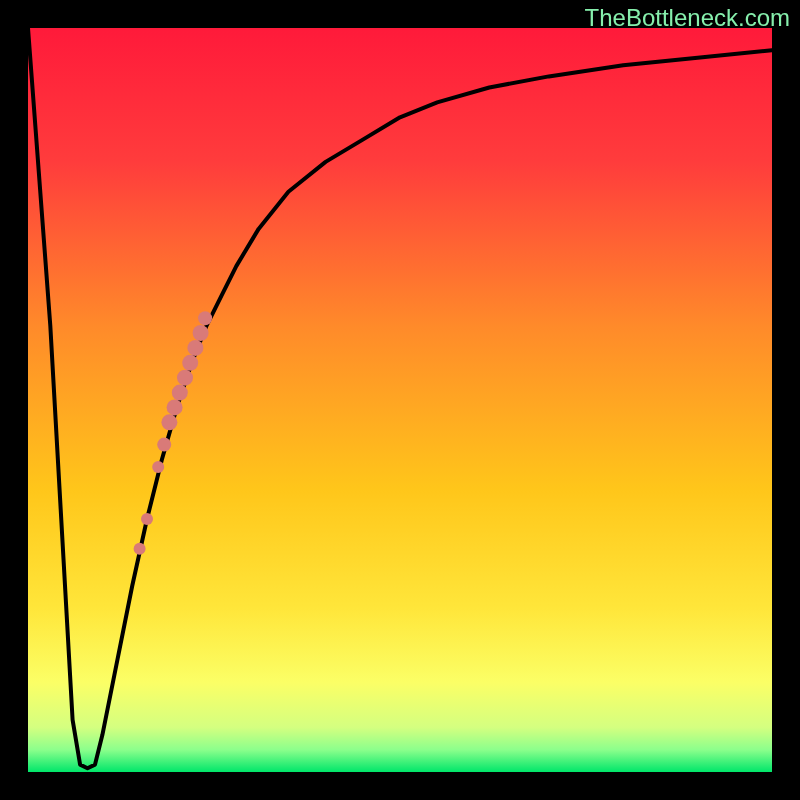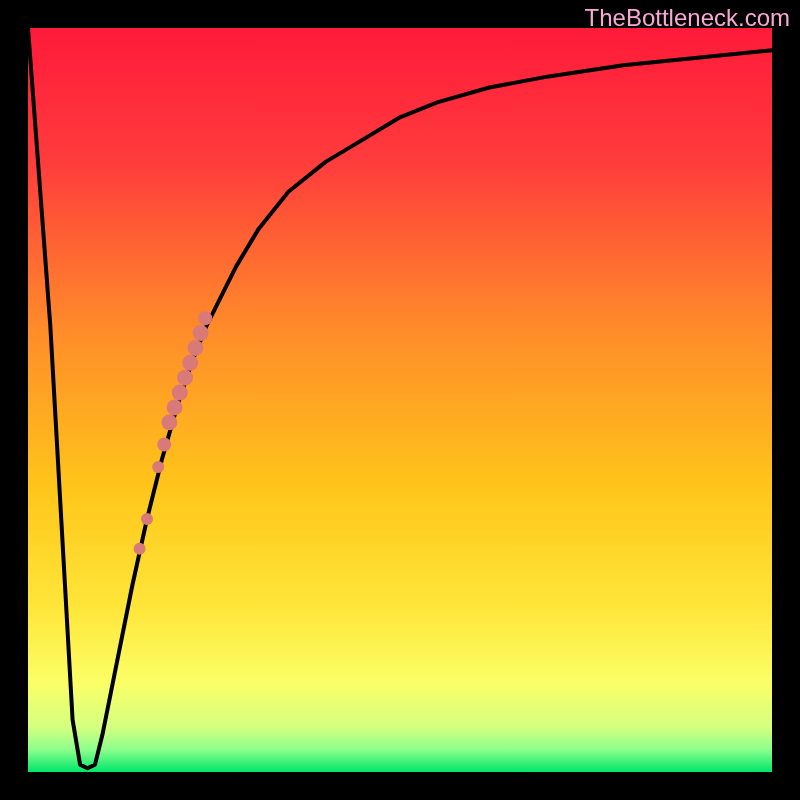--- a/index.html
+++ b/index.html
@@ -7,21 +7,21 @@
     width: 800px;
     height: 800px;
     background: #000;
     position: relative;
     font-family: Arial, Helvetica, sans-serif;
   }
   .attribution {
     position: absolute;
     top: 4px;
     right: 10px;
-    color: #f9a8d4;
+    color: #86efac;
     font-size: 24px;
     font-weight: 500;
     letter-spacing: 0px;
   }
   .plot-area {
     position: absolute;
     left: 28px;
     top: 28px;
     width: 744px;
     height: 744px;

